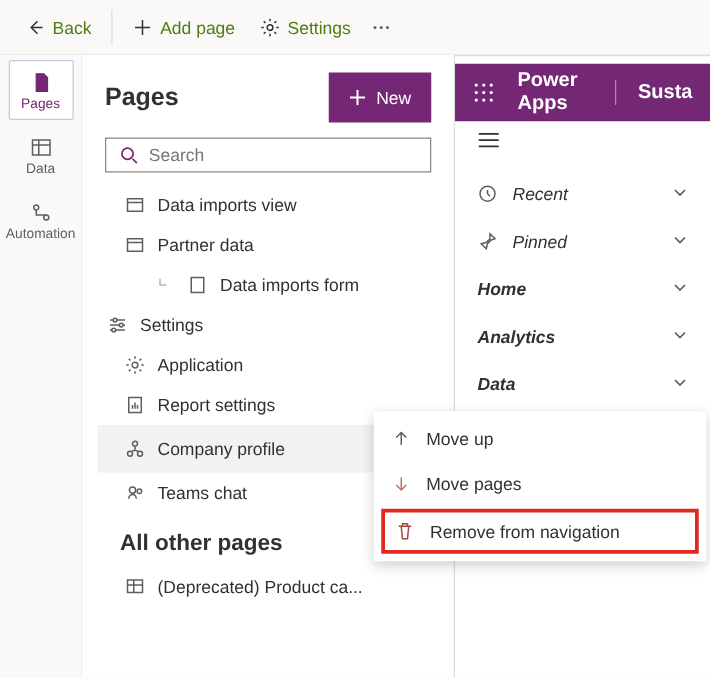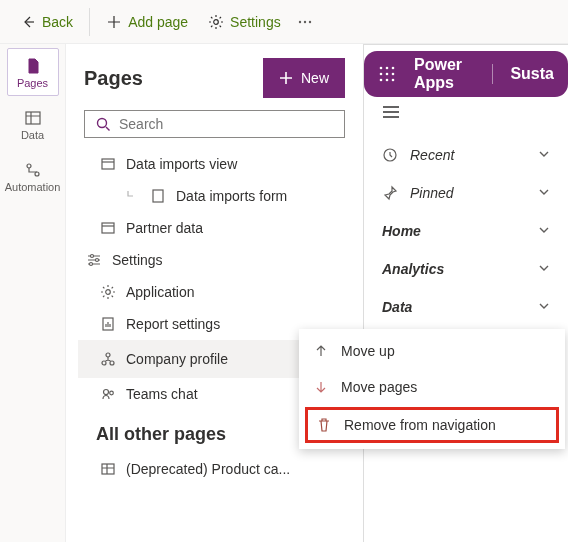--- a/index.html
+++ b/index.html
@@ -168,21 +168,20 @@
     .app-header {
       background: #742774;
       color: #fff;
       height: 46px;
       display: flex;
       align-items: center;
       padding: 0 14px;
       gap: 18px;
       font-size: 16px;
       font-weight: 600;
-      border-radius: 13px;
     }
     .app-header .sep { width: 1px; height: 20px; background: rgba(255,255,255,0.45); }
     .preview-body { padding: 0 12px; font-style: italic; }
     .hamburger { padding: 8px 6px 14px; }
     .nav-item {
       display: flex;
       align-items: center;
       gap: 12px;
       padding: 11px 6px;
       font-size: 14px;
@@ -301,36 +300,36 @@
   <div class="tree">
 
     <div class="tree-item depth1">
       <svg width="16" height="16" viewBox="0 0 16 16" fill="none" stroke="#605e5c" stroke-width="1.2">
           <rect x="2" y="3" width="12" height="10"></rect>
           <path d="M2 6h12"></path>
         </svg>
       <span>Data imports view</span>
     </div>
 
+    <div class="tree-item depth1">
+      <svg width="16" height="16" viewBox="0 0 16 16" fill="none" stroke="#605e5c" stroke-width="1.2">
+          <rect x="2" y="3" width="12" height="10"></rect>
+          <path d="M2 6h12"></path>
+        </svg>
+      <span>Partner data</span>
+    </div>
+
     <div class="tree-item depth2">
       <svg width="14" height="14" viewBox="0 0 14 14" fill="none" stroke="#b5b5b5" stroke-width="1.2">
           <path d="M2 2v5h5"></path>
         </svg>
       <svg width="16" height="16" viewBox="0 0 16 16" fill="none" stroke="#605e5c" stroke-width="1.2">
           <rect x="3" y="2" width="10" height="12"></rect>
         </svg>
       <span>Data imports form</span>
-    </div>
-
-    <div class="tree-item depth1">
-      <svg width="16" height="16" viewBox="0 0 16 16" fill="none" stroke="#605e5c" stroke-width="1.2">
-          <rect x="2" y="3" width="12" height="10"></rect>
-          <path d="M2 6h12"></path>
-        </svg>
-      <span>Partner data</span>
     </div>
 
     <div class="tree-item group">
       <svg width="16" height="16" viewBox="0 0 16 16" fill="none" stroke="#605e5c" stroke-width="1.2">
           <path d="M2 4h12M2 8h12M2 12h12"></path>
           <circle cx="6" cy="4" r="1.5" fill="#fff"></circle>
           <circle cx="11" cy="8" r="1.5" fill="#fff"></circle>
           <circle cx="5" cy="12" r="1.5" fill="#fff"></circle>
         </svg>
       <span>Settings</span>

